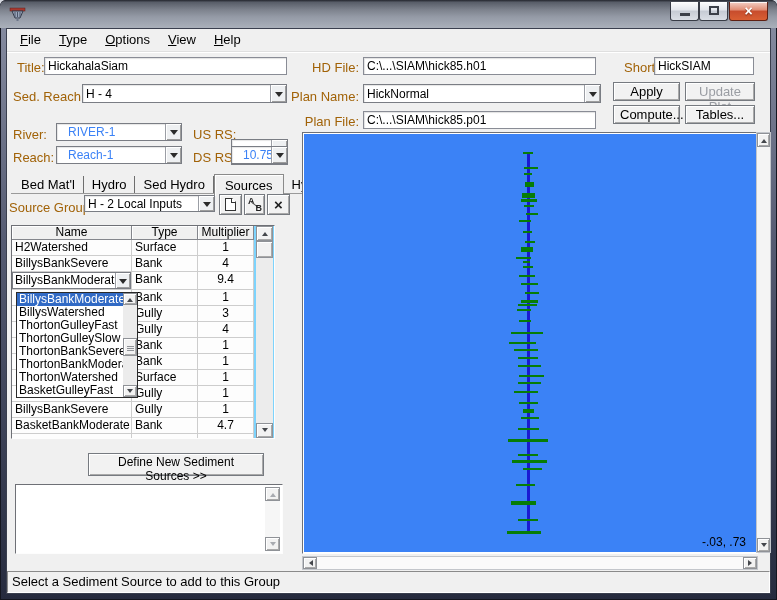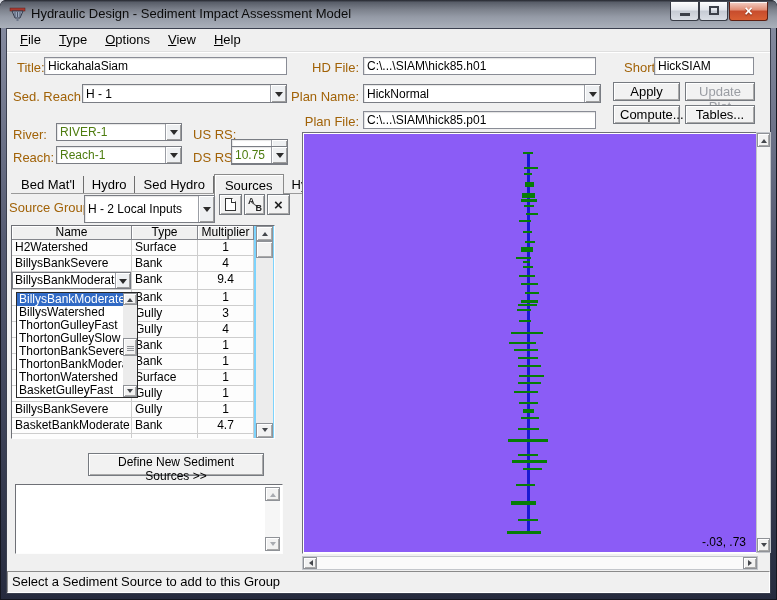--- a/index.html
+++ b/index.html
@@ -13,21 +13,21 @@
   .winbtn{width:29px;height:19px;margin-top:2px;border:1px solid #383c46;border-top:none;border-radius:0 0 3px 3px;background:linear-gradient(180deg,#fdfdfe 0%,#e3e6ec 45%,#c6cbd4 50%,#dbdfe6 100%);position:relative;box-shadow:inset 0 1px 0 rgba(255,255,255,.8);}
   .winbtn.close{width:39px;margin-left:1px;background:linear-gradient(180deg,#f4d0c6 0%,#e08b72 45%,#c74c2d 50%,#d95f33 100%);border-color:#5e2014;}
   .glyph-min{position:absolute;left:9px;top:11px;width:10px;height:3px;background:#3c4049;}
   .glyph-max{position:absolute;left:9px;top:4px;width:10px;height:9px;border:2px solid #3c4049;background:transparent;}
   .glyph-x{position:absolute;left:0;top:0;right:0;bottom:0;color:#fff;font-size:14px;font-weight:bold;text-align:center;line-height:18px;text-shadow:0 1px 1px #7a2a12;}
   
   .client{position:absolute;left:6px;top:28px;width:765px;height:566px;background:#f0f0f0;border:1px solid #3a3f4e;}
   .abs{position:absolute;}
   .label{font-size:13px;color:#a16207;white-space:nowrap;}
   .r{text-align:right;}
-  .maroon{color:#4d7c0f;}
+  .maroon{color:#3b82f6;margin-left:8px;}
   
   .menubar{position:absolute;left:0;top:0;right:0;height:23px;border-bottom:1px solid #dfdfdf;box-shadow:0 1px 0 #fff;padding-left:4px;}
   .menu-item{display:inline-block;padding:0 9px;line-height:22px;font-size:13px;color:#000;}
   .menu-item u{text-decoration:underline;}
   
   .tb{position:absolute;background:#fff;border:1px solid #898c95;box-shadow:inset 1px 1px 1px rgba(0,0,0,.12);font-family:"Liberation Sans",sans-serif;font-size:12px;padding:8px 3px;color:#000;height:17px;}
   .combo{position:absolute;background:#fff;border:1px solid #7a7d84;box-shadow:inset 1px 1px 1px rgba(0,0,0,.1);font-size:12px;display:flex;align-items:center;}
   .combo .val{flex:1;padding:0 3px;white-space:nowrap;overflow:hidden;}
   .combo-btn{width:16px;align-self:stretch;background:#eef0f2;border-left:1px solid #9b9ea5;box-shadow:inset 1px 1px 0 #fff,inset -1px -1px 0 #9d9d9d;position:relative;}
   .tri-down{position:absolute;left:50%;top:50%;margin:-2px 0 0 -4px;width:0;height:0;border:4px solid transparent;border-top:5px solid #2b2b2b;}
@@ -68,21 +68,21 @@
   .droplist{position:absolute;left:9px;top:263px;width:122px;height:106px;background:#fff;border:1px solid #2a2a2a;z-index:30;}
   .ditem{height:13px;font-size:12px;line-height:13px;padding-left:2px;white-space:nowrap;overflow:hidden;color:#000;}
   .ditem.sel{background:#316ac5;color:#fff;}
   .dl-scroll{position:absolute;right:0;top:0;width:14px;height:104px;background:#ececec;}
   .grip{position:absolute;left:3px;width:7px;height:1px;background:#8f9297;box-shadow:0 2px 0 #8f9297,0 4px 0 #8f9297;}
   
   .listbox{position:absolute;left:8px;top:455px;width:268px;height:70px;background:#fff;border:1px solid;border-color:#6e7076 #fdfdfd #fdfdfd #6e7076;}
   .statusbar{position:absolute;left:0;top:542px;right:0;height:22px;background:#f0f0f0;border:1px solid;border-color:#8a8a8a #fff #fff #8a8a8a;font-size:13px;line-height:20px;padding-left:4px;color:#000;}
   
   .plot-frame{position:absolute;left:295px;top:103px;width:456px;height:422px;border:1px solid;border-color:#6e7076 #fdfdfd #fdfdfd #6e7076;background:#fff;}
-  .plot-area{position:absolute;left:1px;top:1px;width:452px;height:418px;background:#8b5cf6;overflow:hidden;}
+  .plot-area{position:absolute;left:1px;top:1px;width:452px;height:418px;background:#3b82f6;overflow:hidden;}
   .riverline{position:absolute;width:3px;}
   .tick{position:absolute;}
   .coords{position:absolute;right:10px;bottom:3px;font-size:12px;color:#000;}
   .vscroll{position:absolute;left:749px;top:103px;width:15px;height:421px;background:#f4f4f4;border:1px solid #c3c6cb;}
   .hscroll{position:absolute;left:295px;top:527px;width:456px;height:14px;background:#fafafa;border:1px solid #c3c6cb;}
 </style>
 </head>
 <body>
 
 <div class="window">
@@ -90,21 +90,20 @@
     <span class="app-icon">
       <svg width="17" height="16" viewBox="0 0 17 16">
         <rect x="1" y="2" width="15" height="3" fill="#a83a30" stroke="#5e1f18" stroke-width="0.5"></rect>
         <polygon points="3,5 14,5 11,12 6,12" fill="#9aa6bb" stroke="#333a4a" stroke-width="1"></polygon>
         <line x1="6" y1="6" x2="6" y2="11" stroke="#4a5468" stroke-width="1"></line>
         <line x1="8.5" y1="6" x2="8.5" y2="11" stroke="#4a5468" stroke-width="1"></line>
         <line x1="11" y1="6" x2="11" y2="11" stroke="#4a5468" stroke-width="1"></line>
         <rect x="7.5" y="12" width="2" height="3" fill="#6d7689"></rect>
       </svg>
     </span>
-    <span class="title-text">Hydraulic Design - Sediment Impact Assessment Model</span>
     <div class="winbtns">
       <div class="winbtn">
           <span class="glyph-min"></span>
         </div>
       <div class="winbtn">
           <span class="glyph-max"></span>
         </div>
       <div class="winbtn close">
           <span class="glyph-x">×</span>
         </div>
@@ -116,21 +115,21 @@
 
     <span class="abs label" style="left:10px;top:31px;">Title:</span>
     <input class="tb" style="left: 37px; top: 28px; width: 243px;" value="HickahalaSiam">
     <span class="abs label r" style="left:288px;top:31px;width:64px;">HD File:</span>
     <input class="tb" style="left: 356px; top: 28px; width: 233px;" value="C:\...\SIAM\hick85.h01">
     <span class="abs label" style="left:617px;top:31px;">Short</span>
     <input class="tb" style="left: 647px; top: 28px; width: 100px;" value="HickSIAM">
 
     <span class="abs label" style="left:6px;top:60px;">Sed. Reach:</span>
     <div class="combo" style="left:75px;top:55px;width:205px;height:19px;">
-      <span class="val">H - 1</span>
+      <span class="val">H - 4</span>
       <span class="combo-btn">
           <span class="tri-down"></span>
         </span>
     </div>
     <span class="abs label r" style="left:282px;top:60px;width:70px;text-align:right;">Plan Name:</span>
     <div class="combo" style="left:356px;top:55px;width:238px;height:19px;">
       <span class="val">HickNormal</span>
       <span class="combo-btn">
           <span class="tri-down"></span>
         </span>
@@ -168,21 +167,21 @@
     <div class="combo" style="left:224px;top:117px;width:57px;height:18px;">
       <span class="val maroon">10.75</span>
       <span class="combo-btn">
           <span class="tri-down"></span>
         </span>
     </div>
 
     <div class="tabbar" id="tabbar"><span class="tab">Bed Mat'l</span><span class="tab">Hydro</span><span class="tab">Sed Hydro</span><span class="tab active">Sources</span><span class="tab">Hydraulics</span></div>
 
     <span class="abs label" style="left:2px;top:171px;">Source Group</span>
-    <div class="combo" style="left:77px;top:166px;width:131px;height:28px;">
+    <div class="combo" style="left:77px;top:166px;width:131px;height:17px;">
       <span class="val">H - 2 Local Inputs</span>
       <span class="combo-btn">
           <span class="tri-down"></span>
         </span>
     </div>
     <div class="iconbtn" style="left:212px;top:165px;width:23px;height:21px;">
       <span class="doc-shape">
           <span class="doc-fold"></span>
         </span>
     </div>

